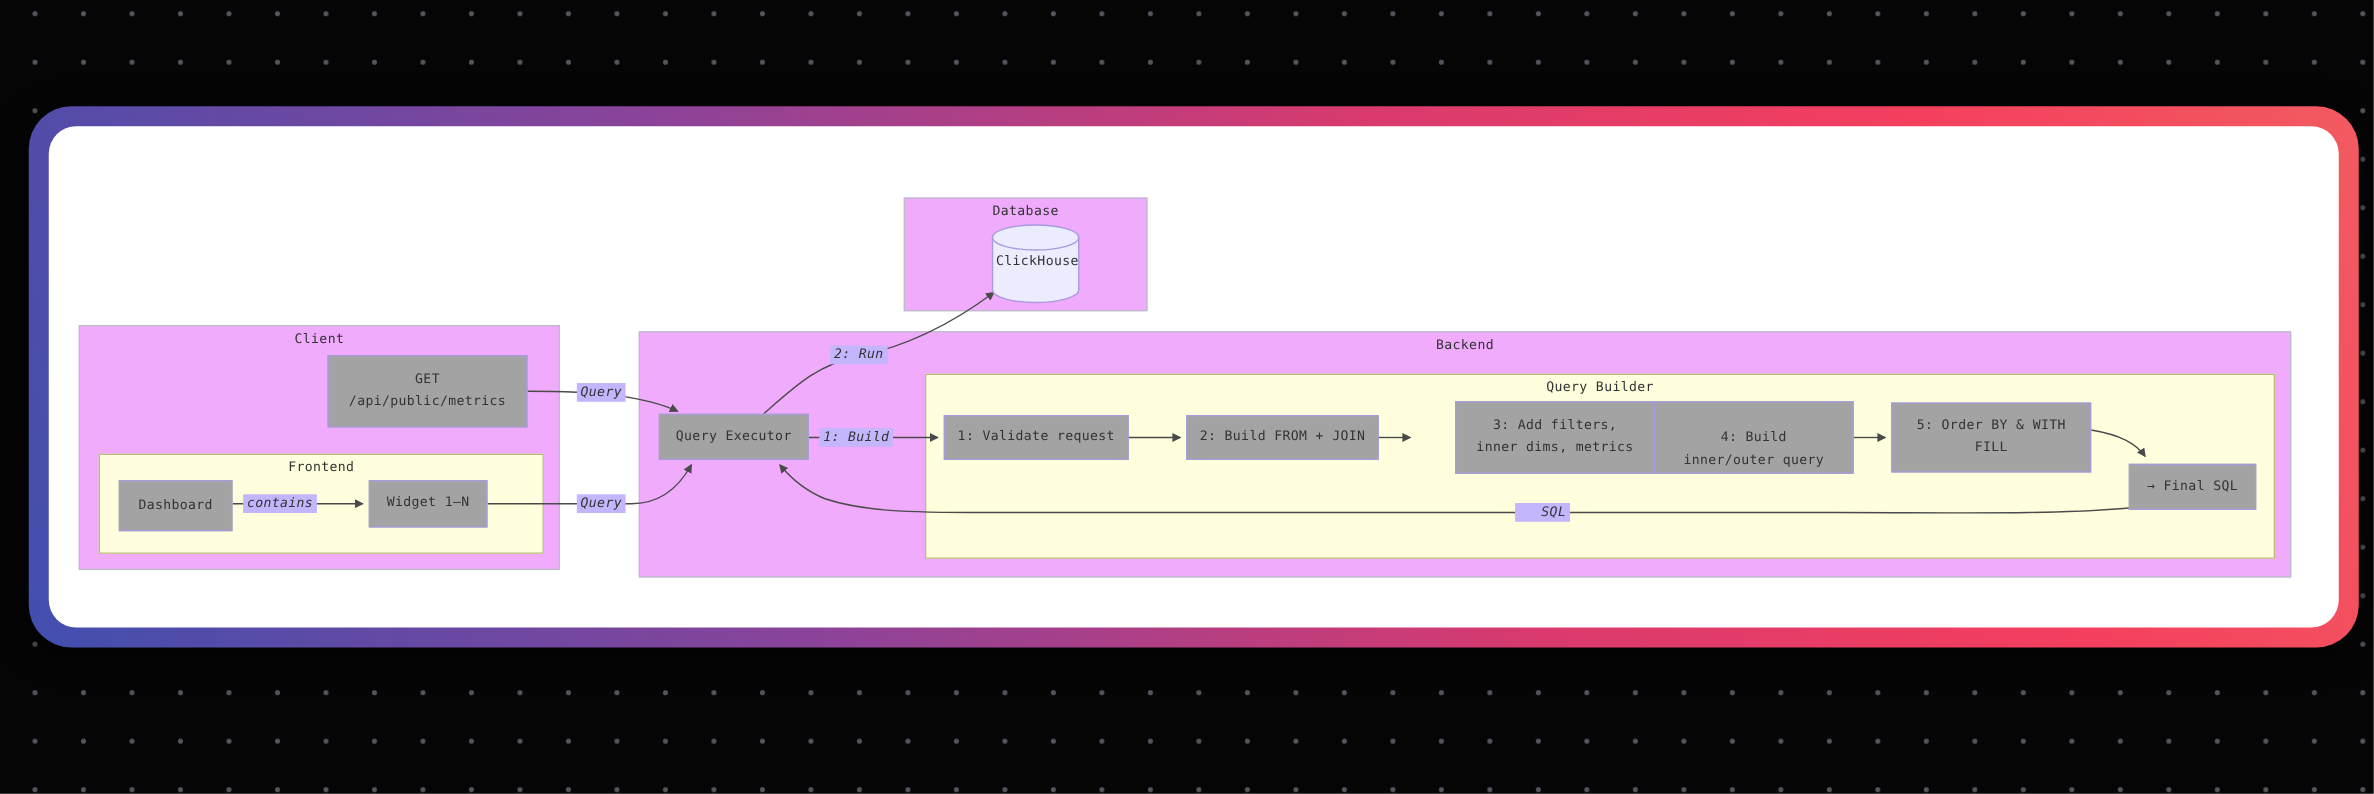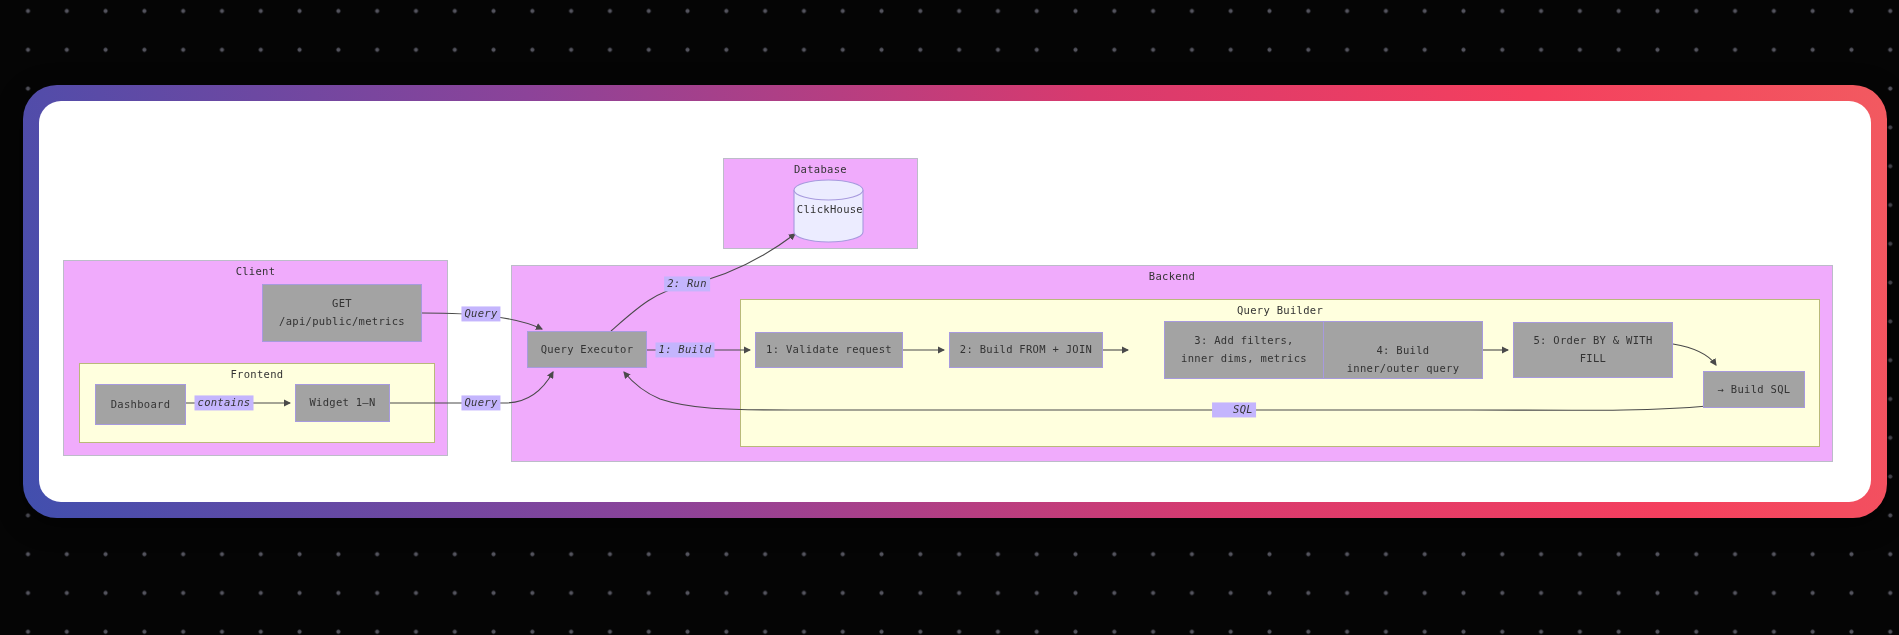--- a/index.html
+++ b/index.html
@@ -137,21 +137,21 @@
     <span>4: Build</span>
     <span>inner/outer query</span>
   </div>
 
   <div class="node" style="left:1513px;top:322px;width:160px;height:56px;">
     <span>5: Order BY &amp; WITH</span>
     <span>FILL</span>
   </div>
 
   <div class="node" style="left:1703px;top:371px;width:102px;height:37px;">
-    <span>→ Build SQL</span>
+    <span>→ Final SQL</span>
   </div>
 
   <div class="edge-label" style="left:481px;top:314px;">Query</div>
   <div class="edge-label" style="left:481px;top:403px;">Query</div>
   <div class="edge-label" style="left:224px;top:403px;">contains</div>
   <div class="edge-label" style="left:687px;top:284px;">2: Run</div>
   <div class="edge-label" style="left:685px;top:350px;">1: Build</div>
   <div class="edge-label" style="left:1234px;top:410px;padding-left:21px;">SQL</div>
 
 </div>

